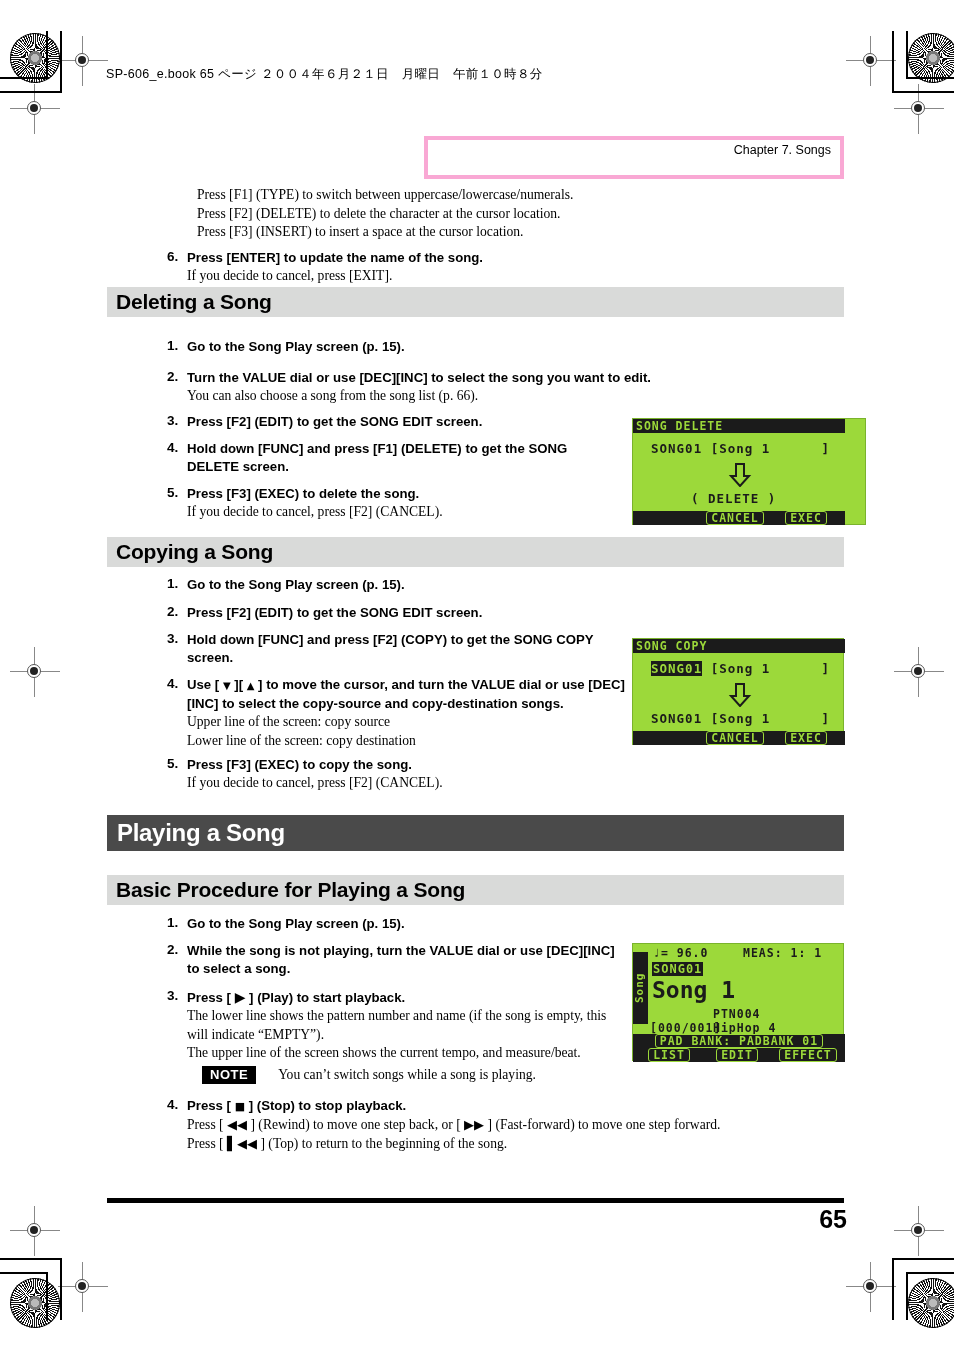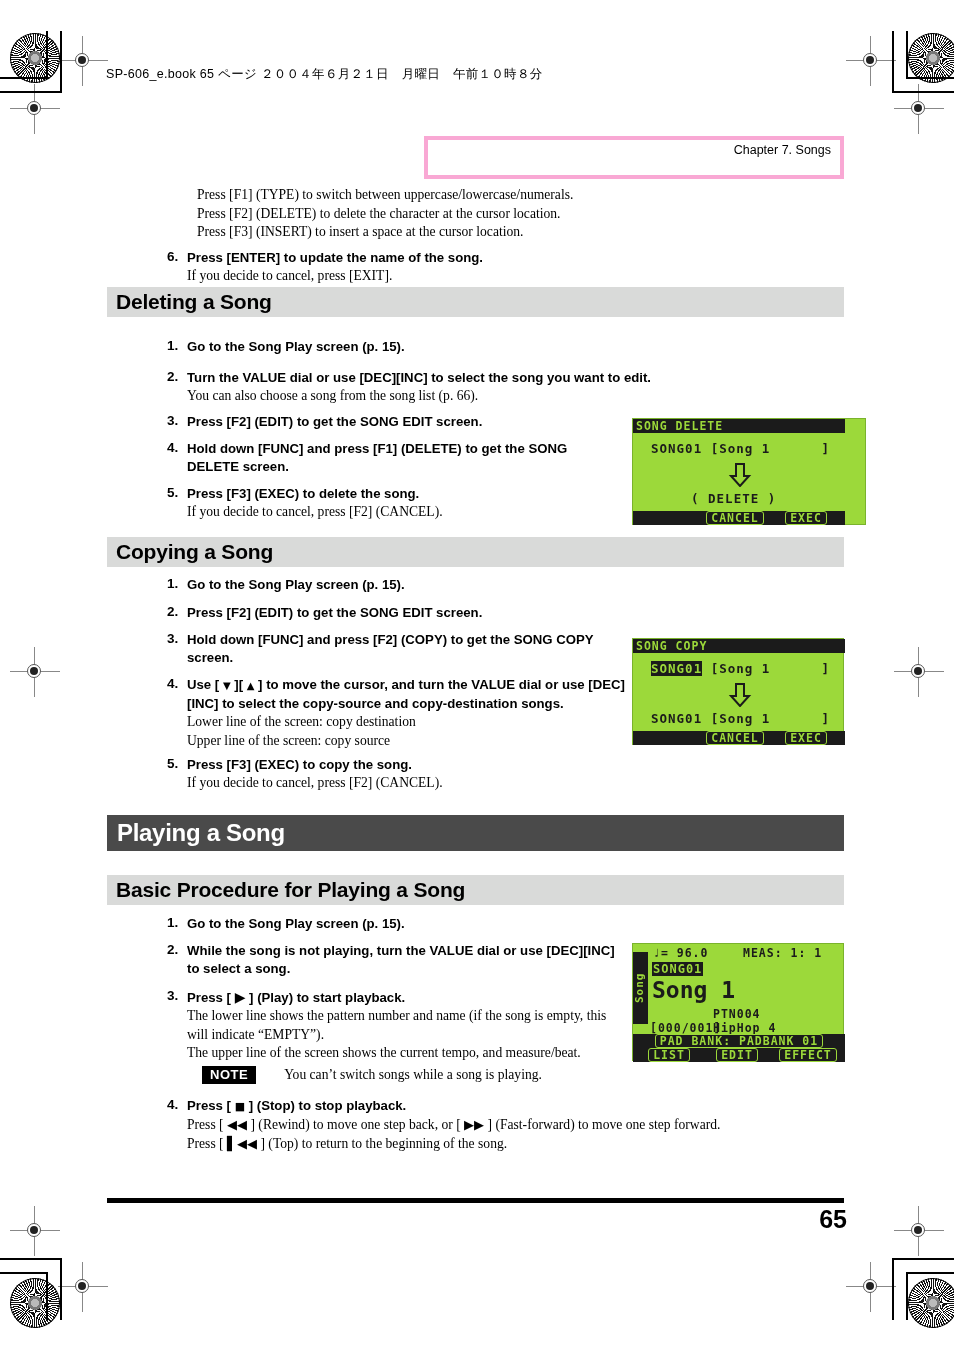--- a/index.html
+++ b/index.html
@@ -262,22 +262,22 @@
     <div class="num">3.</div>
     <div class="txt">
         <div class="t1">Hold down [FUNC] and press [F2] (COPY) to get the SONG COPY screen.</div>
       </div>
   </div>
 
   <div class="step" style="left:167px;top:676px;width:460px;">
     <div class="num">4.</div>
     <div class="txt">
       <div class="t1"><span>Use [ </span><span class="sym" style="font-size:10px;">▼</span><span> ][ </span><span class="sym" style="font-size:10px;">▲</span><span> ] to move the cursor, and turn the VALUE dial or use [DEC][INC] to select the copy-source and copy-destination songs.</span></div>
+      <div class="t2">Upper line of the screen: copy source</div>
       <div class="t2">Lower line of the screen: copy destination</div>
-      <div class="t2">Upper line of the screen: copy source</div>
     </div>
   </div>
 
   <div class="step" style="left:167px;top:756px;width:460px;">
     <div class="num">5.</div>
     <div class="txt">
       <div class="t1">Press [F3] (EXEC) to copy the song.</div>
       <div class="t2">If you decide to cancel, press [F2] (CANCEL).</div>
     </div>
   </div>
@@ -320,21 +320,21 @@
 
   <div class="step" style="left:167px;top:988px;width:455px;">
     <div class="num">3.</div>
     <div class="txt">
       <div class="t1"><span>Press [ </span><span class="sym" style="font-size:14px;">▶</span><span> ] (Play) to start playback.</span></div>
       <div class="t2">The lower line shows the pattern number and name (if the song is empty, this will indicate “EMPTY”).</div>
       <div class="t2">The upper line of the screen shows the current tempo, and measure/beat.</div>
     </div>
   </div>
 
-  <div style="position:absolute;left:202px;top:1066px;width:430px;display:flex;align-items:flex-start;gap:28px;">
+  <div style="position:absolute;left:202px;top:1066px;width:430px;display:flex;align-items:flex-start;gap:22px;">
     <span class="note-badge">NOTE</span>
     <span class="body-serif">You can’t switch songs while a song is playing.</span>
   </div>
 
   <div class="step" style="left:167px;top:1097px;width:690px;">
     <div class="num">4.</div>
     <div class="txt">
       <div class="t1"><span>Press [ </span><span class="sym" style="font-size:11px;">■</span><span> ] (Stop) to stop playback.</span></div>
       <div class="t2"><span>Press [ </span><span class="sym" style="font-size:13px;">◀◀</span><span> ] (Rewind) to move one step back, or [ </span><span class="sym" style="font-size:13px;">▶▶</span><span> ] (Fast-forward) to move one step forward.</span></div>
       <div class="t2"><span>Press [ </span><span class="sym" style="font-size:13px;">▌</span><span class="sym" style="font-size:13px;">◀◀</span><span> ] (Top) to return to the beginning of the song.</span></div>

